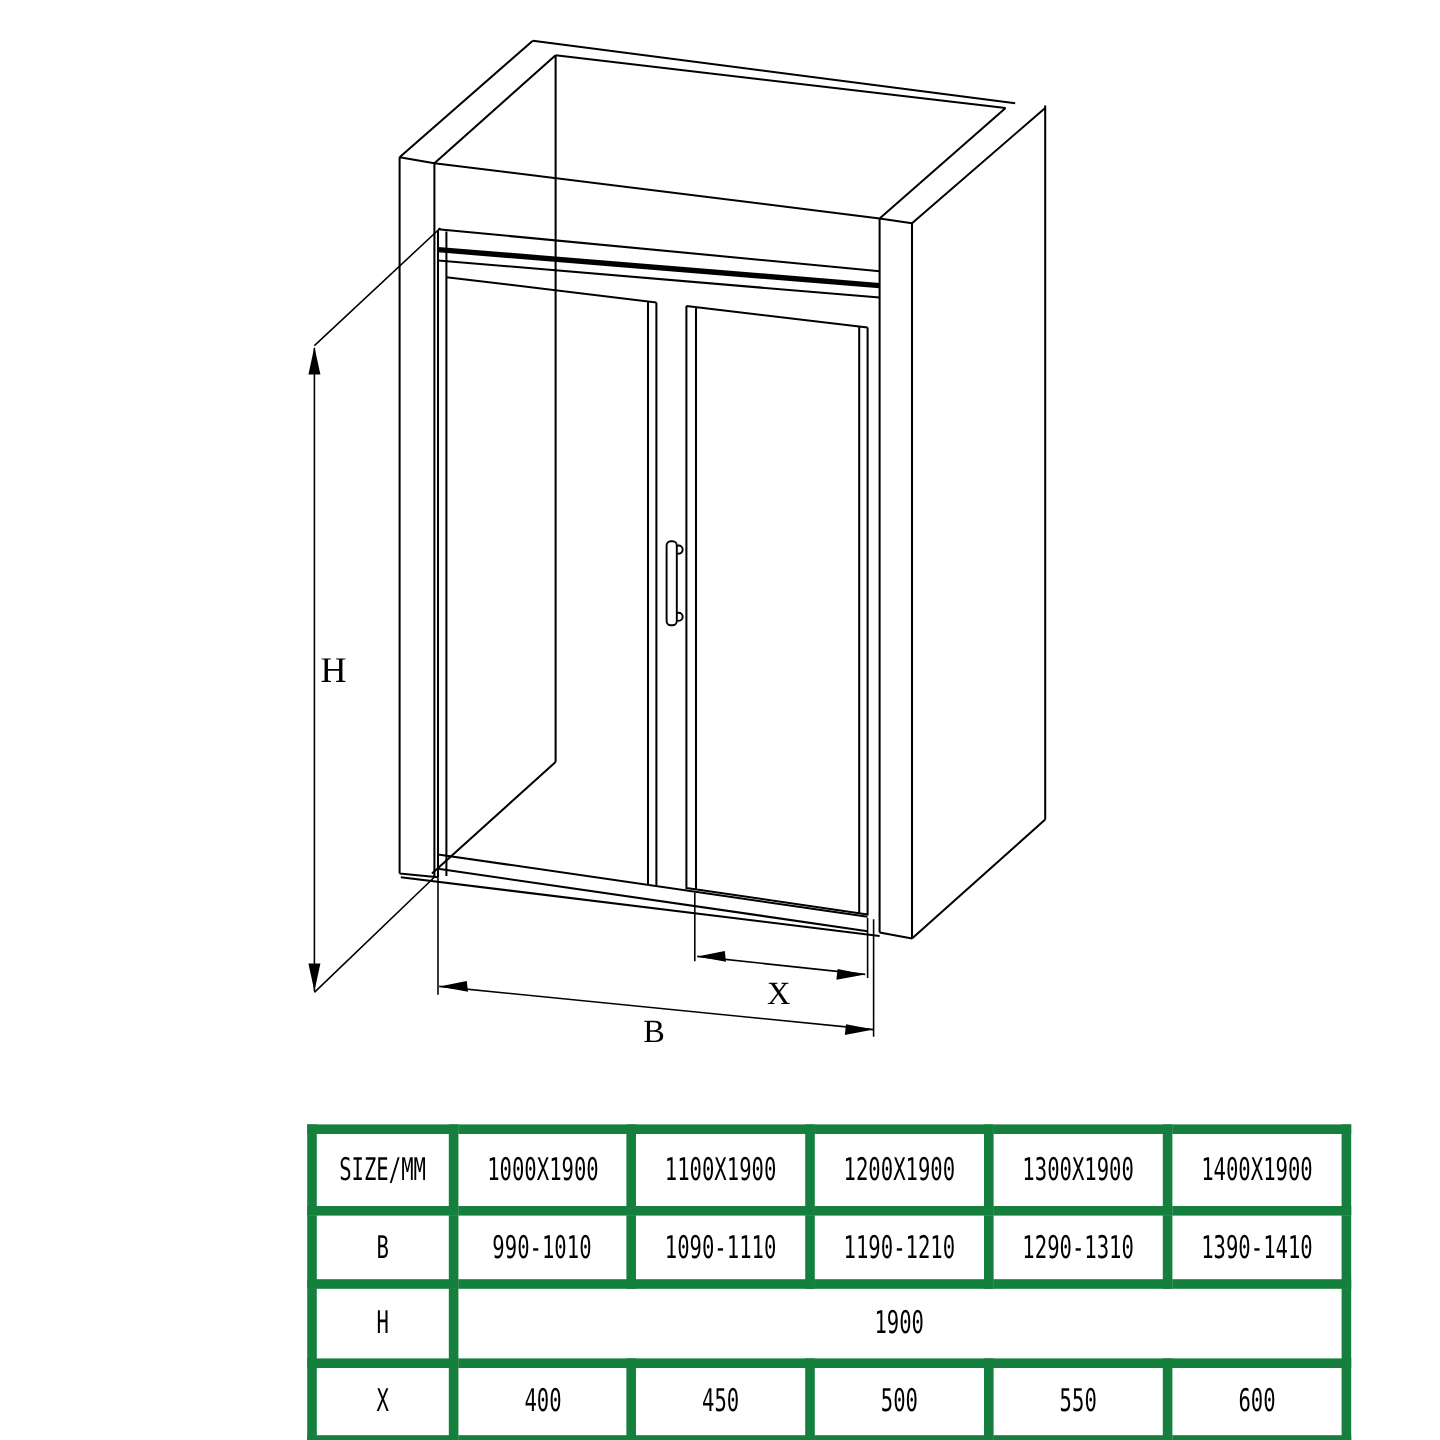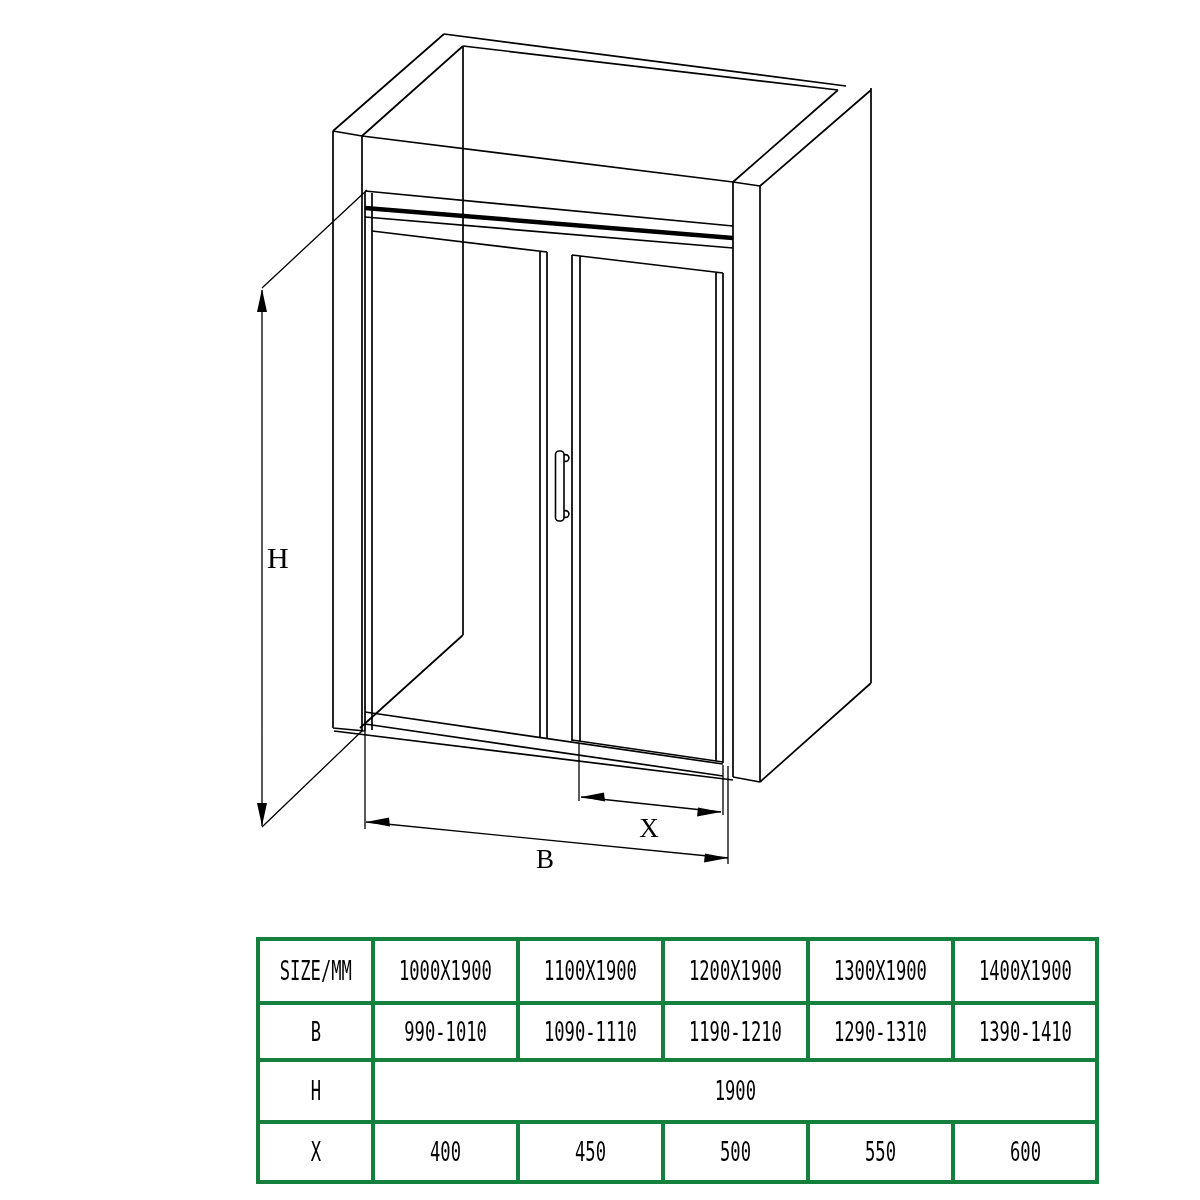--- a/index.html
+++ b/index.html
@@ -6,21 +6,21 @@
   .page{position:relative;width:1200px;height:1200px;background:#ffffff;overflow:hidden;
         font-family:"DejaVu Sans Mono","Liberation Mono",monospace;}
   .drawing{position:absolute;left:0;top:0;}
   .drawing path,.drawing line{stroke:#000000;fill:none;stroke-width:1.7;}
   .drawing .thin{stroke-width:1.3;}
   .drawing .thick{stroke-width:4.5;}
   .drawing .arrowhead{fill:#000000;stroke:none;}
   .drawing .fillwhite{fill:#ffffff;stroke:#000000;stroke-width:1.6;}
   .dim-label{fill:#000000;stroke:none;font-family:"Liberation Serif","DejaVu Serif",serif;}
   .size-table{position:absolute;left:256px;top:937px;border-collapse:collapse;table-layout:fixed;}
-  .size-table td{border:4px solid #15803d;text-align:center;vertical-align:middle;padding:0;
+  .size-table td{border:8px solid #15803d;text-align:center;vertical-align:middle;padding:0;
                  color:#000000;overflow:hidden;}
   .size-table .r0 td{height:60px;}
   .size-table .r1 td{height:53px;}
   .size-table .r2 td{height:58px;}
   .size-table .r3 td{height:56px;}
   .cell-text{display:inline-block;transform:scaleX(0.66);transform-origin:center;
              font-size:26px;white-space:nowrap;line-height:1;}
 </style>
 </head>
 <body>

